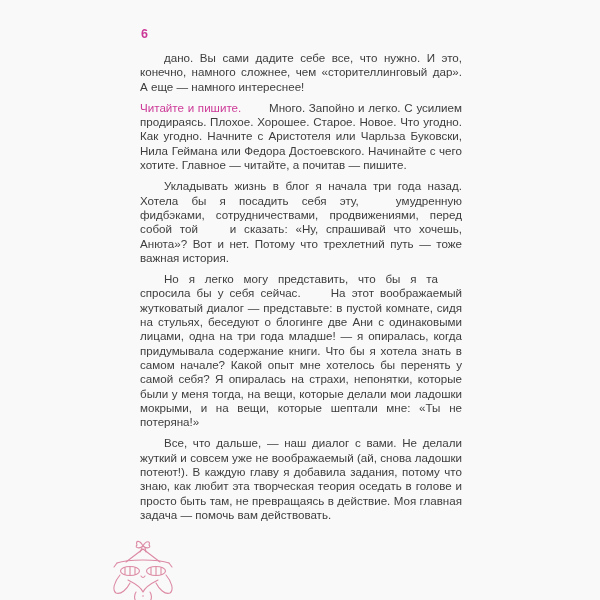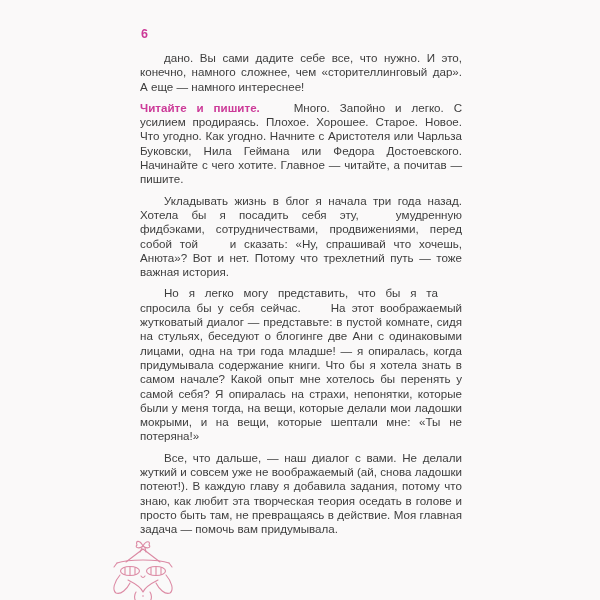--- a/index.html
+++ b/index.html
@@ -35,21 +35,21 @@
     font-size: 11.6px;
     line-height: 14.3px;
     text-align: justify;
     hyphens: manual;
     -webkit-hyphens: manual;
     color: #3d3d3d;
   }
   .run-normal { font-style: normal; margin-left: 24px; }
   .run-lead {
     color: var(--accent, #cc3a98);
-    font-weight: bold;
+    font-weight: normal;
   }
   .run-em { }
   .doodle {
     position: absolute;
     left: 100px;
     top: 536px;
   }
   .doodle path, .doodle ellipse {
     fill: none;
     stroke: var(--doodle, #dc8aa4);
@@ -65,21 +65,21 @@
 </head>
 <body style="background: rgb(250, 249, 249);">
 
 <div class="page-number">6</div>
 
 <div class="text-block">
     <p class="para"><span class="run-normal">дано. Вы сами дадите себе все, что нужно. И это, конечно, намного сложнее, чем «сторителлинговый дар». А еще — на­много интереснее!</span></p>
     <p class="para"><span class="run-lead">Читайте и пишите.</span><span class="run-normal"> Много. Запойно и легко. С усилием про­дираясь. Плохое. Хорошее. Старое. Новое. Что угодно. Как угодно. Начните с Аристотеля или Чарльза Буковски, Нила Геймана или Федора Достоевского. Начинайте с чего хотите. Главное — читайте, а почитав — пишите.</span></p>
     <p class="para"><span class="run-normal">Укладывать жизнь в блог я начала три года назад. Хотела бы я посадить себя </span><span class="run-em">эту,</span><span class="run-normal"> умудренную фидбэками, сотрудни­чествами, продвижениями, перед собой </span><span class="run-em">той</span><span class="run-normal"> и сказать: «Ну, спрашивай что хочешь, Анюта»? Вот и нет. Потому что трех­летний путь — тоже важная история.</span></p>
     <p class="para"><span class="run-normal">Но я легко могу представить, что бы я </span><span class="run-em">та</span><span class="run-normal"> спросила бы у себя </span><span class="run-em">сейчас.</span><span class="run-normal"> На этот воображаемый жутковатый диалог — представь­те: в пустой комнате, сидя на стульях, беседуют о блогинге две Ани с одинаковыми лицами, одна на три года младше! — я опи­ралась, когда придумывала содержание книги. Что бы я хотела знать в самом начале? Какой опыт мне хотелось бы перенять у самой себя? Я опиралась на страхи, непонятки, которые были у меня тогда, на вещи, которые делали мои ладошки мокрыми, и на вещи, которые шептали мне: «Ты не потеряна!»</span></p>
-    <p class="para"><span class="run-normal">Все, что дальше, — наш диалог с вами. Не делали жуткий и совсем уже не воображаемый (ай, снова ладошки потеют!). В каждую главу я добавила задания, потому что знаю, как любит эта творческая теория оседать в голове и просто быть там, не превращаясь в действие. Моя главная задача — по­мочь вам </span><span class="run-em">придумывала.</span></p>
+    <p class="para"><span class="run-normal">Все, что дальше, — наш диалог с вами. Не делали жуткий и совсем уже не воображаемый (ай, снова ладошки потеют!). В каждую главу я добавила задания, потому что знаю, как любит эта творческая теория оседать в голове и просто быть там, не превращаясь в действие. Моя главная задача — по­мочь вам </span><span class="run-em">действовать.</span></p>
   </div>
 
 <svg class="doodle" width="95" height="64" viewBox="0 0 95 64" aria-hidden="true">
 
   <path d="M43,10 C40,4 35,4 37,9 C34,12 40,13 43,10 Z"></path>
   <path d="M43,10 C46,4 51,5 49,9 C52,12 46,13 43,10 Z"></path>
   <path d="M42,12 L40,16 M45,12 L46,16"></path>
 
   <path d="M43,13 L26,26 M43,13 L60,26"></path>
 

